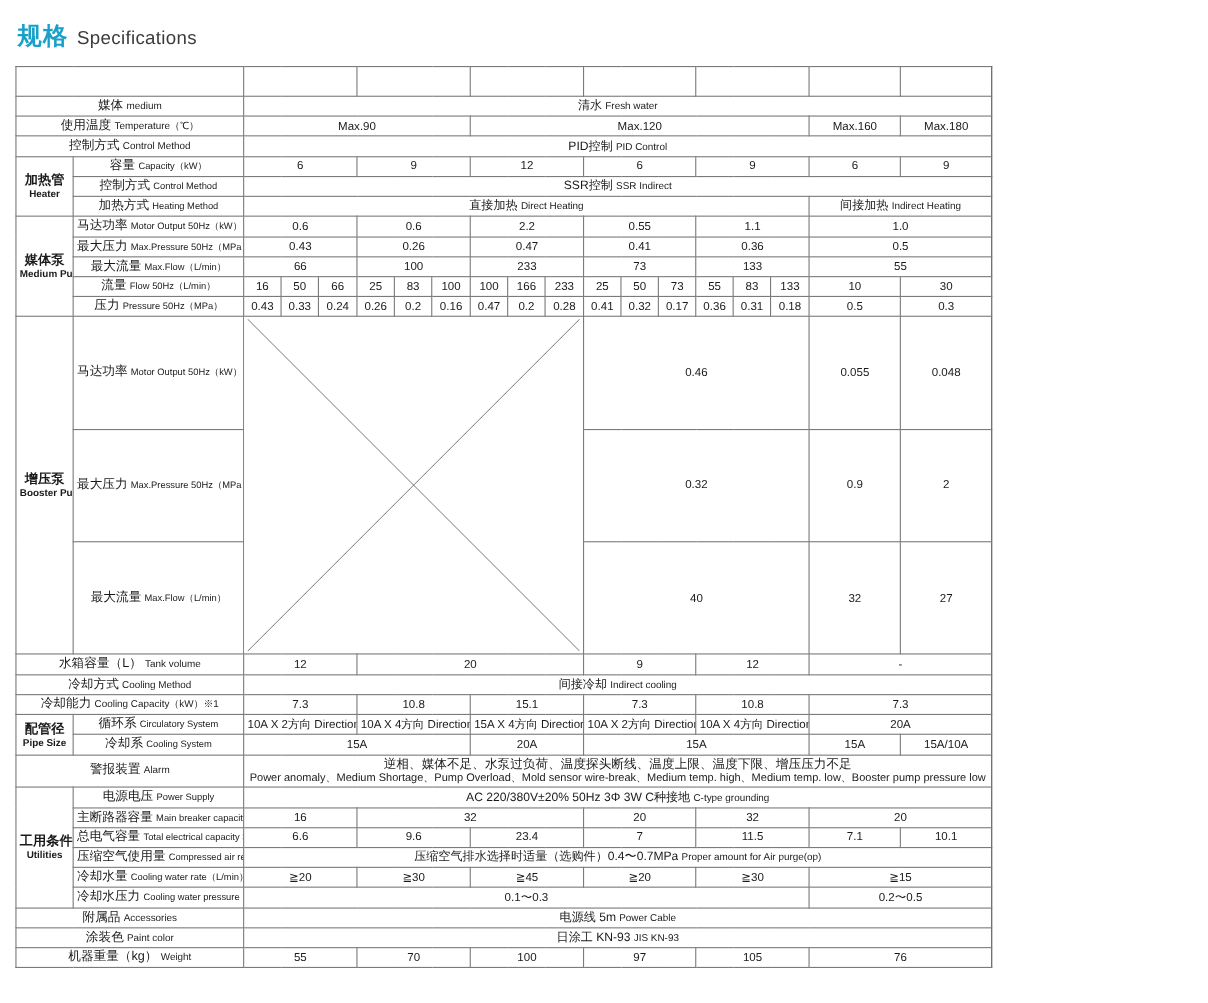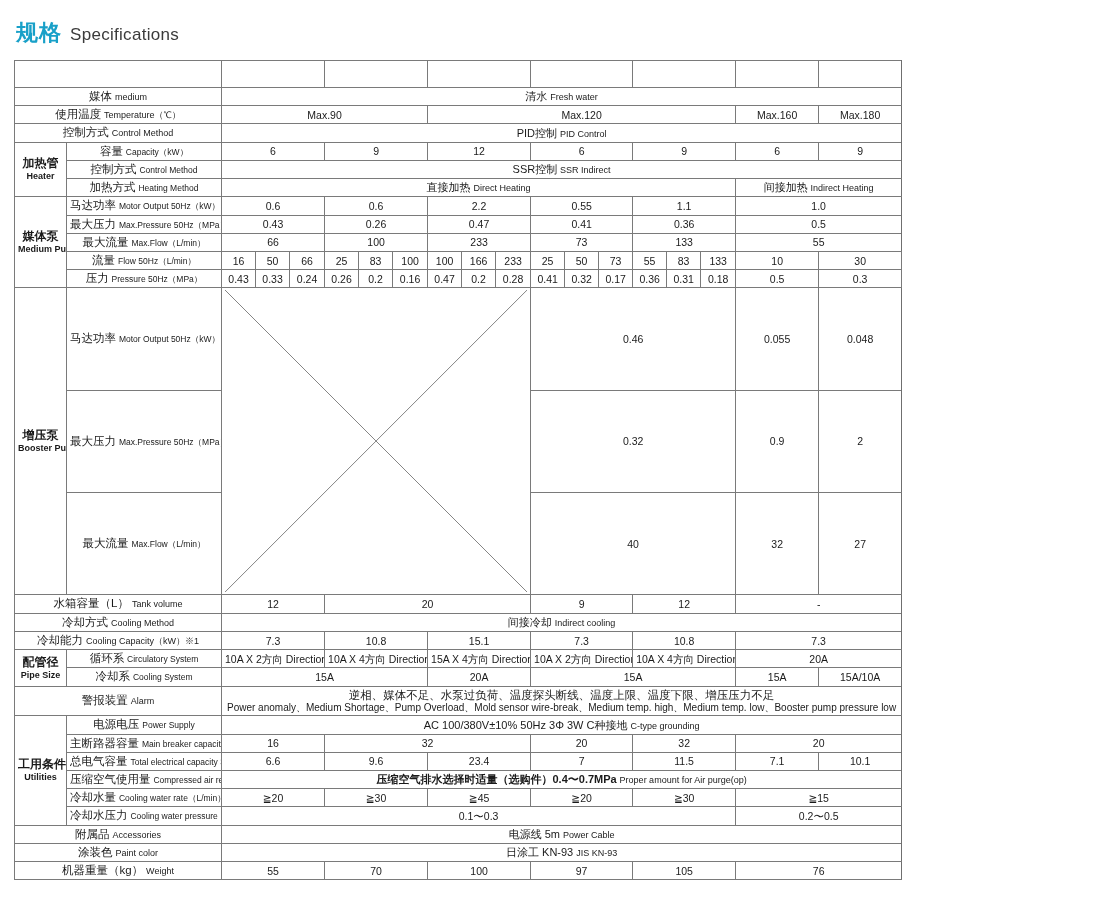--- a/index.html
+++ b/index.html
@@ -104,21 +104,21 @@
     font-size: 11px;
     margin-left: 25px;
   }
   .sublabel .cn { font-size: 11.5px; }
   .sublabel .en { font-size: 8.5px; }
   .val { font-size: 11px; }
   .val-sm { font-size: 9.5px; }
   .val-xs { font-size: 8.2px; }
   .mixed .cn { font-size: 11px; }
   .mixed .en { font-size: 9px; margin-top: 32px; }
-  .bold { font-weight: bold; }
+  .bold { font-weight: normal; }
   
   .crossed {
     position: relative;
     padding: 0;
   }
   .crossed svg {
     display: block;
     width: 100%;
     height: 100%;
   }
@@ -468,21 +468,21 @@
       <tr>
         <td class="grouplabel" rowspan="6">
           <span class="cn">工用条件</span>
           <span class="en">Utilities</span>
         </td>
         <td class="sublabel">
           <span class="cn">电源电压</span>
           <span class="en">Power Supply</span>
         </td>
         <td class="mixed" colspan="17">
-          <span class="cn">AC 100/380V±10% 50Hz 3Φ 3W C种接地</span>
+          <span class="cn">AC 220/380V±20% 50Hz 3Φ 3W C种接地</span>
           <span class="en">C-type grounding</span>
         </td>
       </tr>
 
       <tr>
         <td class="sublabel">
           <span class="cn">主断路器容量</span>
           <span class="en">Main breaker capacity(380/415V)（A）</span>
         </td>
         <td class="val" colspan="3">16</td>

